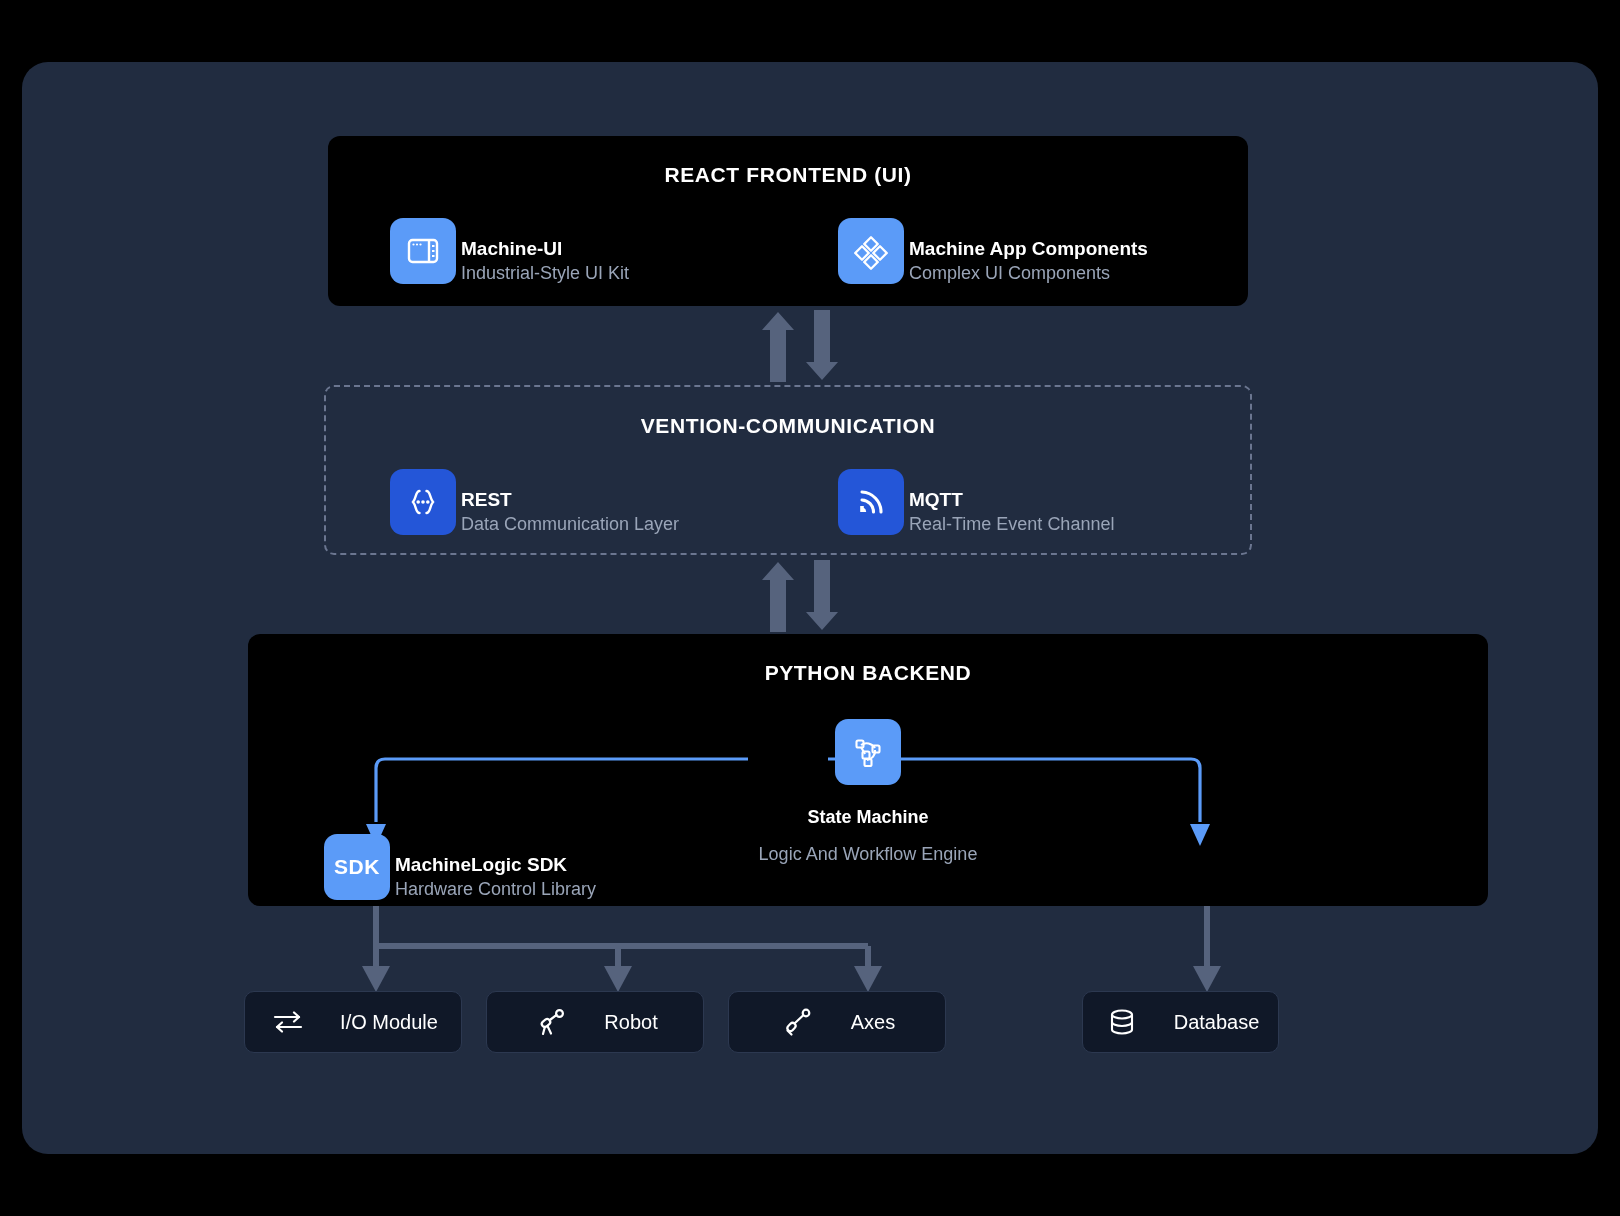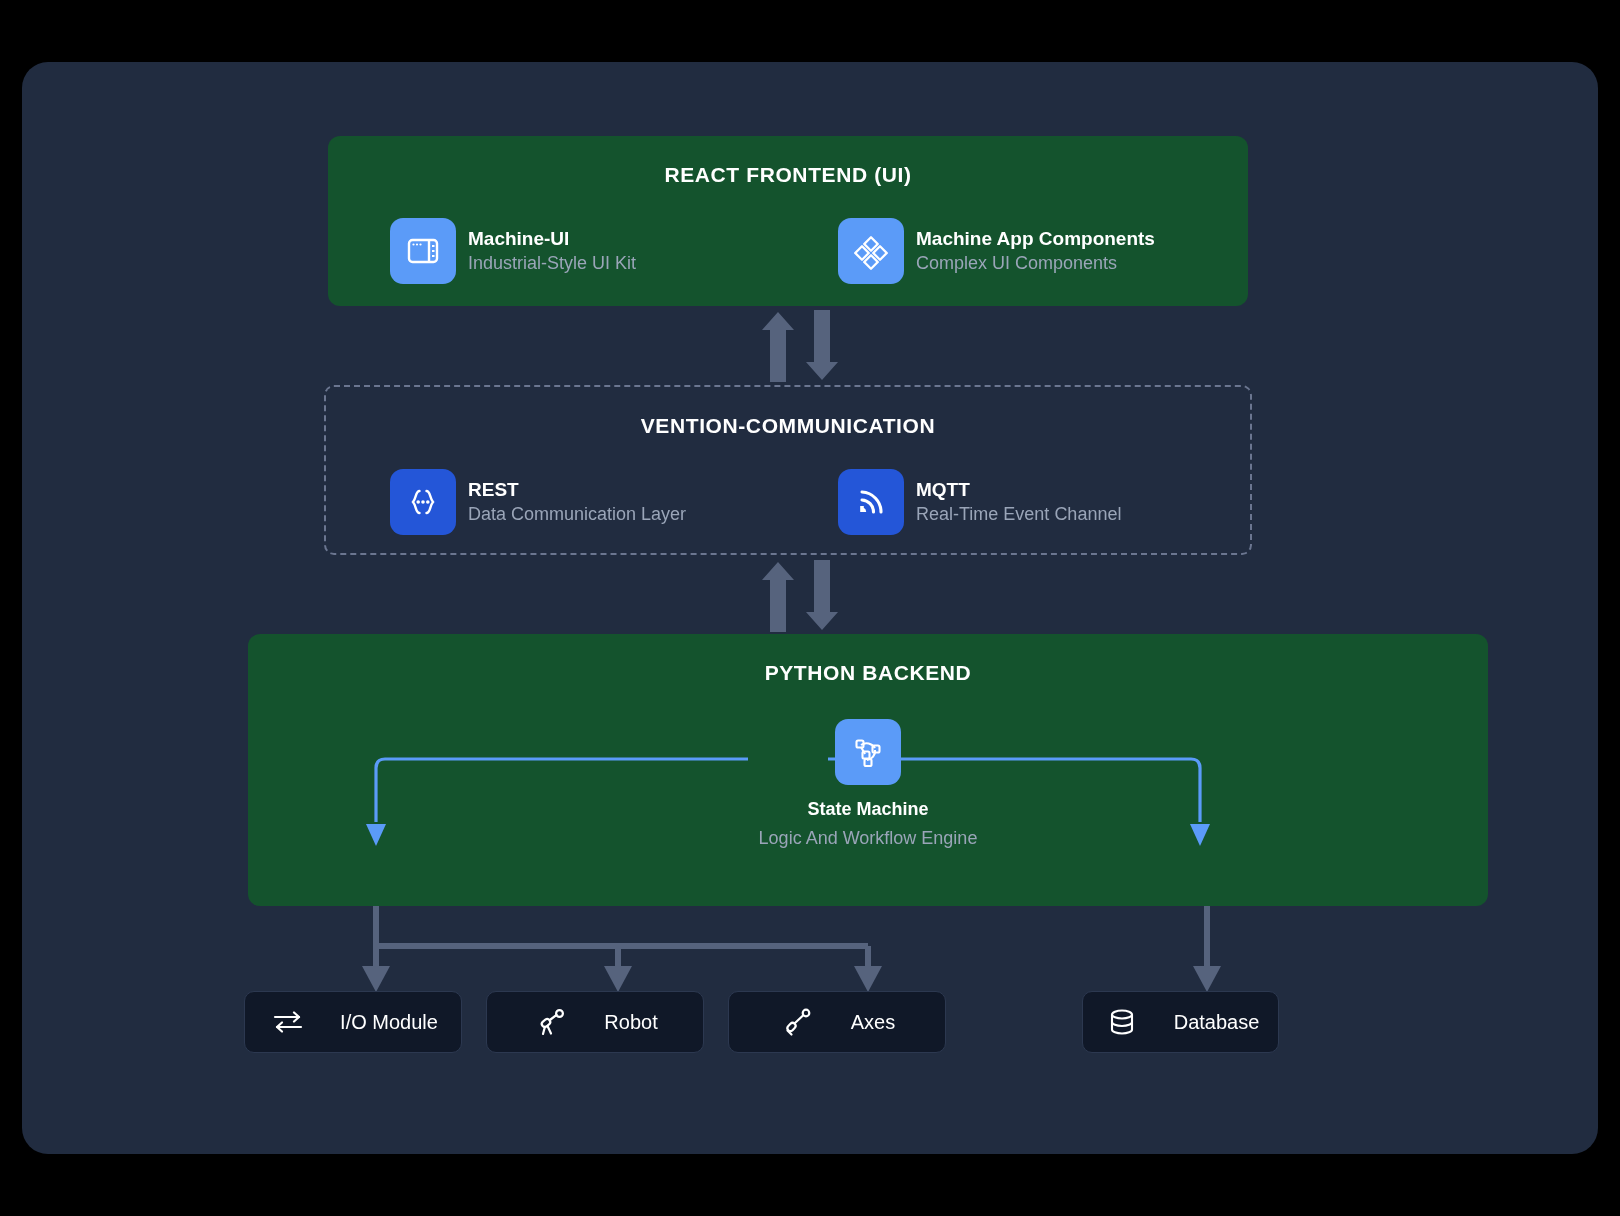--- a/index.html
+++ b/index.html
@@ -27,21 +27,21 @@
     width: 1576px;
     height: 1092px;
     background: #212c40;
     border-radius: 26px;
     overflow: hidden;
   }
 
   
   .card {
     position: absolute;
-    background: #14532d;
+    background: #000000;
     border-radius: 12px;
   }
   .card.dashed {
     background: transparent;
     border: 2px dashed #6b7690;
     border-radius: 10px;
   }
 
   .section-title {
     position: absolute;
@@ -51,22 +51,22 @@
     color: #ffffff;
     font-size: 21px;
     font-weight: bold;
     letter-spacing: 0.6px;
   }
 
   
   .item {
     position: absolute;
     display: flex;
-    align-items: center;
-    gap: 12px;
+    align-items: flex-end;
+    gap: 5px;
   }
   .item.rtl { flex-direction: row-reverse; }
 
   .tile {
     width: 66px;
     height: 66px;
     border-radius: 13px;
     display: flex;
     align-items: center;
     justify-content: center;
@@ -89,21 +89,21 @@
     font-size: 18px;
     white-space: nowrap;
   }
 
   
   .center-node {
     position: absolute;
     display: flex;
     flex-direction: column;
     align-items: center;
-    gap: 8px;
+    gap: 16px;
   }
   .center-node .item-title { font-size: 18px; }
   .center-node .item-sub { font-size: 18px; }
 
   
   .pill {
     position: absolute;
     height: 62px;
     background: #101828;
     border: 1px solid #2c3850;
@@ -250,20 +250,29 @@
               <rect x="24.5" y="13.5" width="7" height="7" rx="1.6"></rect>
               <rect x="14.5" y="19.5" width="7" height="7" rx="1.6"></rect>
               <rect x="16.5" y="27" width="7" height="7" rx="1.6"></rect>
             </g>
           </svg>
         </div>
         <div class="item-title" style="margin-top:6px;">State Machine</div>
         <div class="item-sub">Logic And Workflow Engine</div>
       </div>
 
+      <div class="item" style="left:76px; top:200px;">
+        <div class="tile light">
+          <span style="color:#ffffff;font-size:21px;font-weight:bold;letter-spacing:0.5px;">SDK</span>
+        </div>
+        <div class="item-text">
+          <div class="item-title">MachineLogic SDK</div>
+          <div class="item-sub">Hardware Control Library</div>
+        </div>
+      </div>
 
     </div>
 
     <div class="conn" style="left:300px; top:844px; width:600px; height:96px;">
       <svg width="600" height="96" viewBox="0 0 600 96">
         <g fill="none" stroke="#56637d" stroke-width="6" stroke-linejoin="round">
           <path d="M54 0 L54 40"></path>
           <path d="M54 40 L546 40"></path>
         </g>
         <g fill="none" stroke="#56637d" stroke-width="6">

